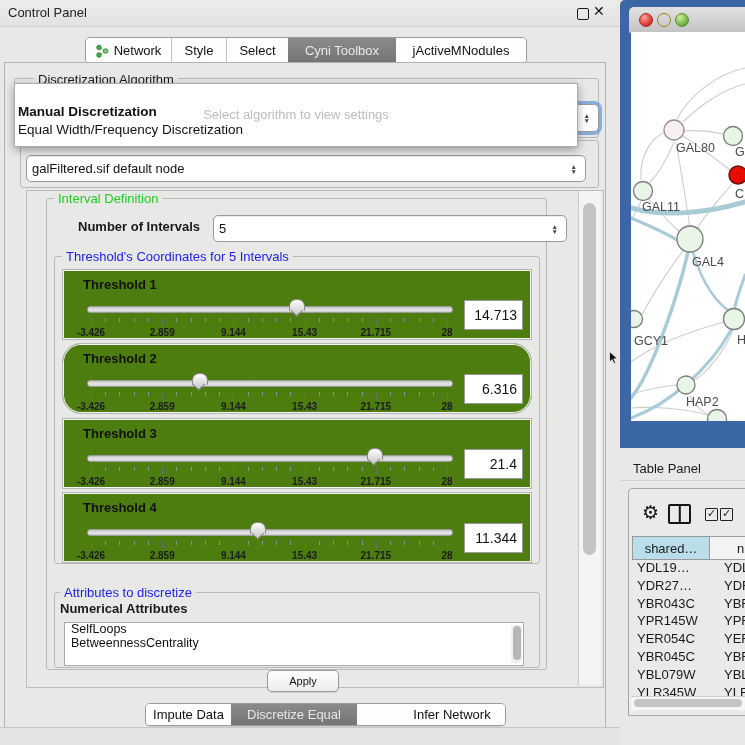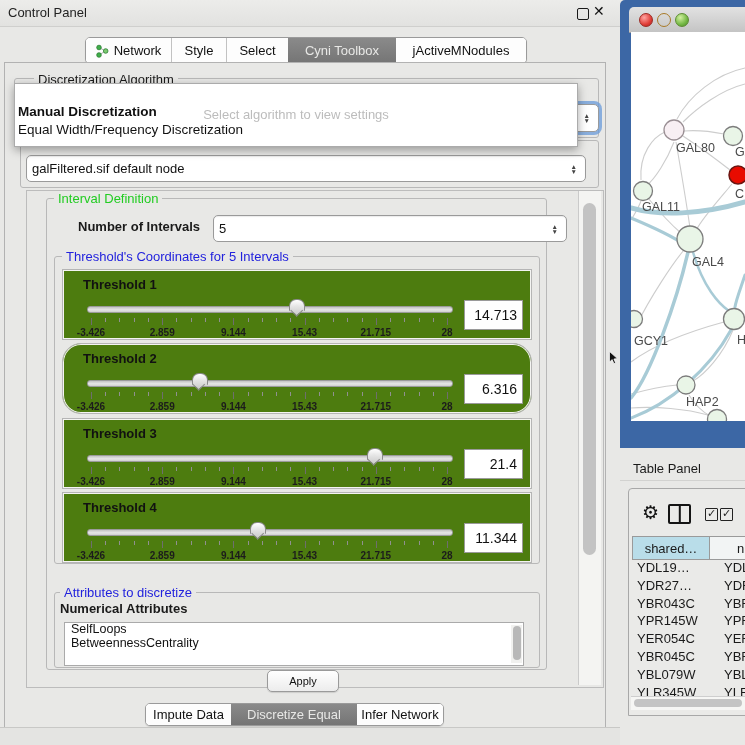--- a/index.html
+++ b/index.html
@@ -364,21 +364,21 @@
       <div class="vthumb"></div>
     </div>
 
   <div class="abs tabbar" style="left:145px;top:703px;height:21px;">
     <div class="tab" style="width:85px;">
       <span>Impute Data</span>
     </div>
     <div class="tab sel" style="width:126px;">
       <span>Discretize Equal</span>
     </div>
-    <div class="tab" style="width:86px;">
+    <div class="tab" style="width:106px;padding-left:42px;">
       <span>Infer Network</span>
     </div>
   </div>
 
   <div class="abs footer-strip"></div>
 
   <div class="abs popup">
     <div class="hint">Select algorithm to view settings</div>
     <div class="opt" style="top:20px;font-weight:bold;">Manual Discretization</div>
     <div class="opt" style="top:38px;">Equal Width/Frequency Discretization</div>

